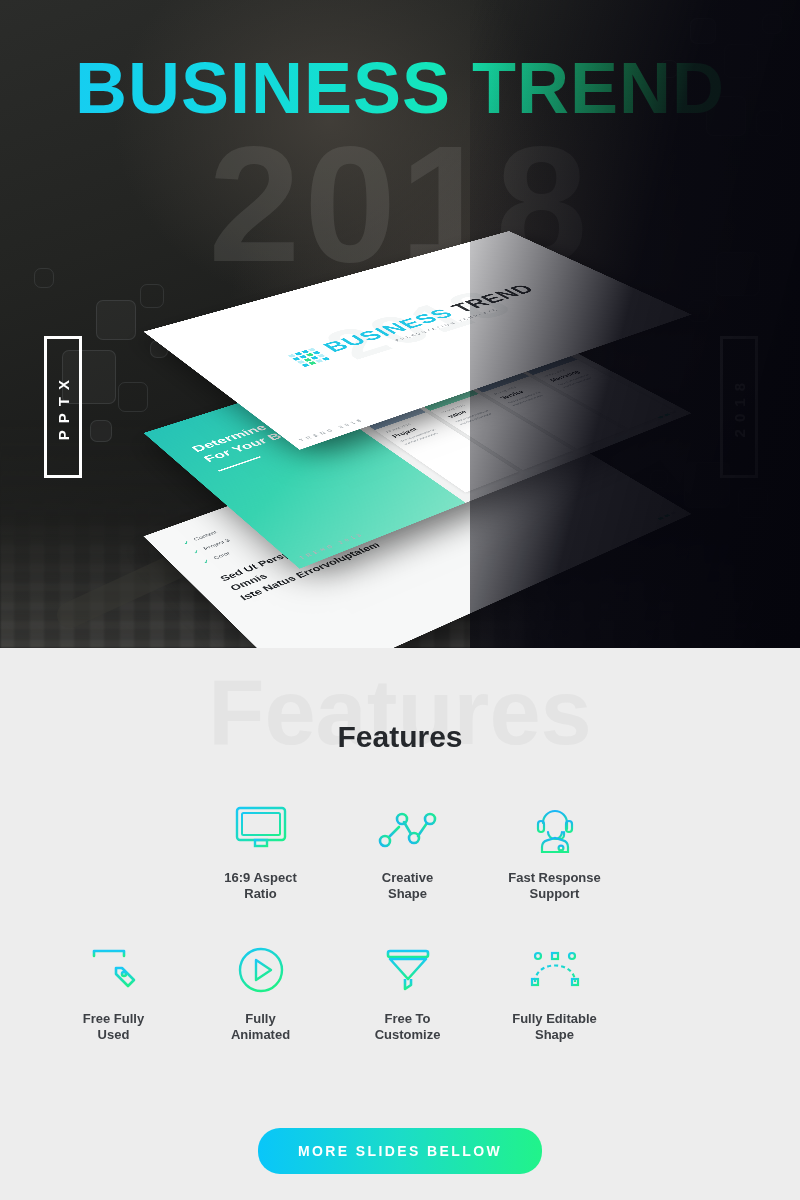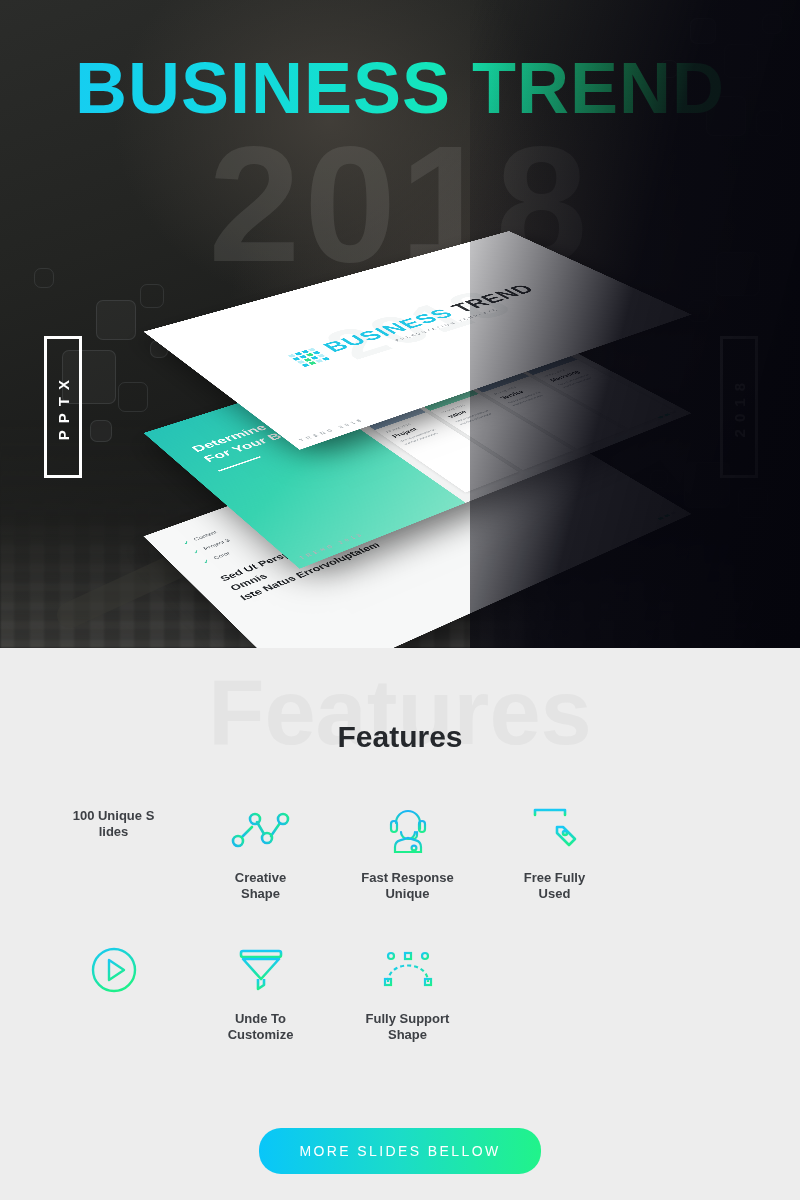--- a/index.html
+++ b/index.html
@@ -191,21 +191,21 @@
     font-size:13px; font-weight:bold; color:#3d4045; line-height:1.25;
     white-space:pre-line;
   }
 
   .cta-wrap { position:absolute; left:0; bottom:26px; width:800px; text-align:center; }
   .cta {
     display:inline-block;
     padding:15px 40px;
     border-radius:22px;
     background:linear-gradient(90deg,#09c6f9 0%, #1bdcc8 50%, #21f38a 100%);
-    color:#fff; font-size:14px; font-weight:normal; letter-spacing:2.4px;
+    color:#fff; font-size:14px; font-weight:bold; letter-spacing:2.4px;
     border:none; cursor:pointer;
   }
 </style>
 </head>
 <body>
 
 <div class="page">
 
   <section class="hero">
     <div class="hero-photo"></div>
@@ -383,24 +383,40 @@
   <section class="features">
 
     <div class="feat-head">
       <div class="feat-ghost">Features</div>
       <h2 class="feat-title">Features</h2>
     </div>
 
     <div class="grid">
 
       <div class="cell">
-        <div class="lbl">100 Unique S
-lides</div>
-      </div>
-
+      </div>
+
+      <div class="cell">
+        <div class="icon">
+          <svg width="54" height="48" viewBox="0 0 54 48">
+            <defs>
+                <linearGradient id="g1" x1="0" y1="0" x2="1" y2="1">
+              <stop offset="0" stop-color="#19c9f6"></stop>
+                  <stop offset="1" stop-color="#1eef8c"></stop>
+                </linearGradient>
+              </defs>
+            <rect x="3" y="3" width="48" height="32" rx="3" fill="none" stroke="url(#g1)" stroke-width="2.4"></rect>
+            <rect x="8" y="8" width="38" height="22" rx="1.5" fill="none" stroke="url(#g1)" stroke-width="2"></rect>
+            <rect x="21" y="35" width="12" height="6" fill="none" stroke="url(#g1)" stroke-width="2.4"></rect>
+            <line x1="14" y1="43" x2="40" y2="43" stroke="url(#g1)" stroke-width="2.6" stroke-linecap="round"></line>
+          </svg>
+        </div>
+        <div class="lbl">16:9 Aspect
+Ratio</div>
+      </div>
 
       <div class="cell">
         <div class="icon">
           <svg width="60" height="42" viewBox="0 0 60 42">
             <defs>
                 <linearGradient id="g2" x1="0" y1="1" x2="1" y2="0">
               <stop offset="0" stop-color="#19b6f6"></stop>
                   <stop offset="1" stop-color="#1eef8c"></stop>
                 </linearGradient>
               </defs>
@@ -434,21 +450,21 @@
               <rect x="35" y="17" width="6" height="11" rx="3"></rect>
               <path d="M33 28 v3 a4 4 0 0 1 -4 4 h-4"></path>
               <path d="M17 28 a7 7 0 0 0 14 0"></path>
               <path d="M11 48 v-5 a7 7 0 0 1 5 -6.6 l8 -2.4 l8 2.4 a7 7 0 0 1 5 6.6 v5 z"></path>
               <path d="M24 34 v6"></path>
               <circle cx="30" cy="44" r="2.4"></circle>
             </g>
           </svg>
         </div>
         <div class="lbl">Fast Response
-Unique</div>
+Support</div>
       </div>
 
       <div class="cell">
         <div class="icon">
           <svg width="52" height="48" viewBox="0 0 52 48">
             <defs>
                 <linearGradient id="g4" x1="0" y1="0" x2="0" y2="1">
               <stop offset="0" stop-color="#19c9f6"></stop>
                   <stop offset="1" stop-color="#1eef8c"></stop>
                 </linearGradient>
@@ -472,39 +488,41 @@
             <defs>
                 <linearGradient id="g5" x1="0" y1="0" x2="0.4" y2="1">
               <stop offset="0" stop-color="#19c9f6"></stop>
                   <stop offset="1" stop-color="#1eef8c"></stop>
                 </linearGradient>
               </defs>
             <circle cx="24" cy="24" r="21" fill="none" stroke="url(#g5)" stroke-width="2.4"></circle>
             <path d="M19 14 L34 24 L19 34 Z" fill="none" stroke="url(#g5)" stroke-width="2.4" stroke-linejoin="round"></path>
           </svg>
         </div>
+        <div class="lbl">Fully
+Animated</div>
       </div>
 
       <div class="cell">
         <div class="icon">
           <svg width="50" height="46" viewBox="0 0 50 46">
             <defs>
                 <linearGradient id="g6" x1="0" y1="0" x2="0" y2="1">
               <stop offset="0" stop-color="#19c9f6"></stop>
                   <stop offset="1" stop-color="#1eef8c"></stop>
                 </linearGradient>
               </defs>
             <g fill="none" stroke="url(#g6)" stroke-width="2.6" stroke-linejoin="round">
               <rect x="5" y="4" width="40" height="6" rx="2"></rect>
               <path d="M7 12 L25 32 L43 12 Z"></path>
               <path d="M22 32 v10 l6 -4 v-6"></path>
             </g>
           </svg>
         </div>
-        <div class="lbl">Unde To
+        <div class="lbl">Free To
 Customize</div>
       </div>
 
       <div class="cell">
         <div class="icon">
           <svg width="56" height="44" viewBox="0 0 56 44">
             <defs>
                 <linearGradient id="g7" x1="0" y1="0" x2="1" y2="1">
               <stop offset="0" stop-color="#19c9f6"></stop>
                   <stop offset="1" stop-color="#1eef8c"></stop>
@@ -514,21 +532,21 @@
               <path d="M8 34 C8 12 48 12 48 34" stroke-dasharray="4 3"></path>
               <line x1="14" y1="8" x2="42" y2="8"></line>
               <circle cx="11" cy="8" r="3"></circle>
               <circle cx="45" cy="8" r="3"></circle>
               <rect x="25" y="5" width="6" height="6"></rect>
               <rect x="5" y="31" width="6" height="6"></rect>
               <rect x="45" y="31" width="6" height="6"></rect>
             </g>
           </svg>
         </div>
-        <div class="lbl">Fully Support
+        <div class="lbl">Fully Editable
 Shape</div>
       </div>
 
     </div>
 
     <div class="cta-wrap">
       <button class="cta">MORE SLIDES BELLOW</button>
     </div>
 
   </section>

